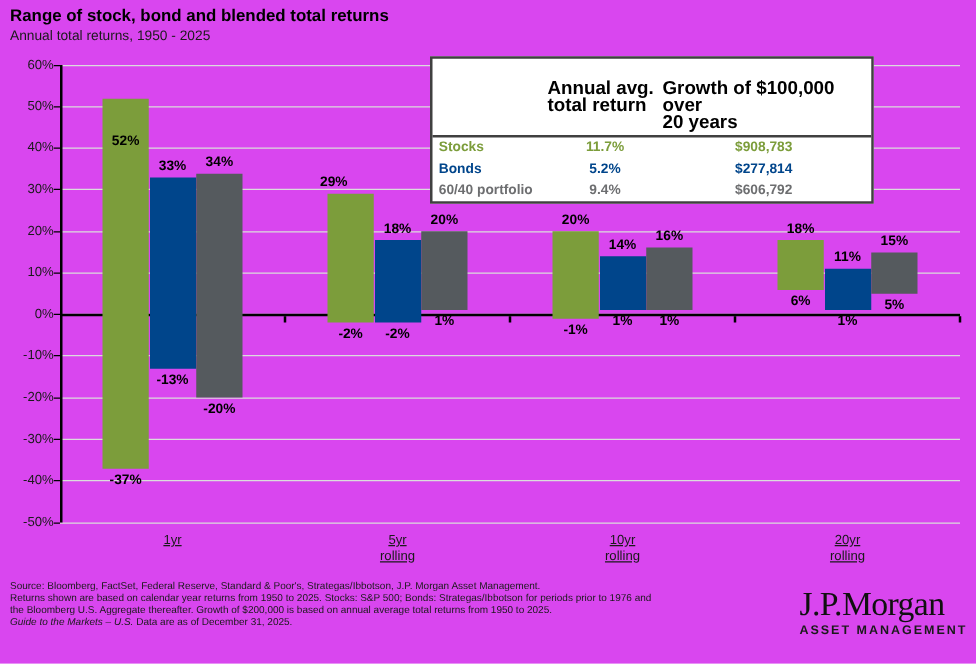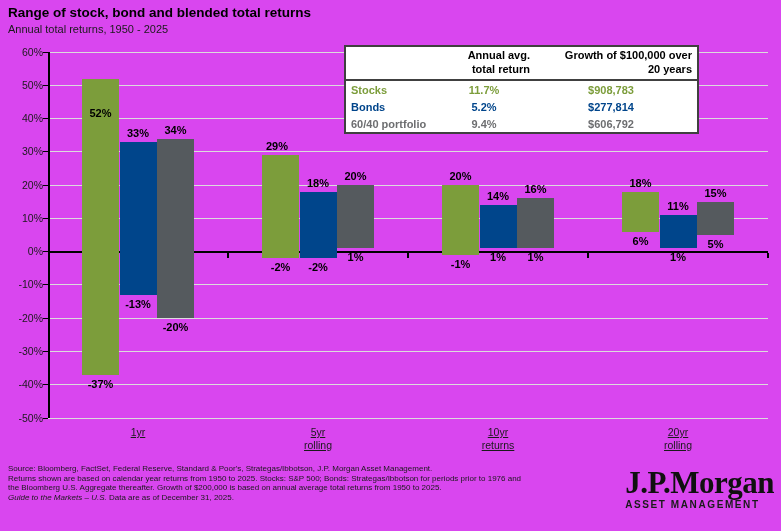--- a/index.html
+++ b/index.html
@@ -44,36 +44,36 @@
   .sum-table {
     position: absolute; left: 344px; top: 45px; width: 355px;
     border: 2px solid #404040; background: #ffffff;
   }
   .sum-header { display: flex; border-bottom: 2px solid #404040; }
   .sum-row { display: flex; align-items: center; height: 17px; }
   .c1 { width: 92px; padding-left: 5px; text-align: left; }
   .c2 { width: 92px; text-align: center; }
   .c3 { width: 162px; text-align: center; }
   .sum-header .hcell {
-    font-size: 11px; font-weight: bold; color: #000;
-    text-align: right; white-space: pre-line; line-height: 13.5px;
-    padding-top: 2px; padding-bottom: 3px;
+    font-size: 15px; font-weight: bold; color: #000;
+    text-align: left; white-space: pre-line; line-height: 13.5px;
+    padding-top: 17px; padding-bottom: 3px;
   }
   .sum-row .cell { font-size: 11px; font-weight: bold; }
   
   .footer {
     position: absolute; left: 8px; top: 464px; width: 645px;
     font-size: 8px; line-height: 9.6px; color: #1a1a1a;
   }
   .footer .italic { font-style: italic; }
   
   .logo { position: absolute; right: 7px; top: 468px; text-align: left; }
   .logo-name {
-    font-family: "Liberation Serif", serif; font-weight: 700;
-    font-size: 31px; color: #101010; letter-spacing: -0.5px; line-height: 30px;
+    font-family: "Liberation Serif", serif; font-weight: 400;
+    font-size: 27px; color: #101010; letter-spacing: -0.5px; line-height: 30px;
   }
   .logo-sub {
     font-size: 10px; font-weight: bold; color: #1a1a1a;
     letter-spacing: 1.6px; margin-top: 1px;
   }
 </style>
 </head>
 <body>
 
 <div id="page">
@@ -128,41 +128,41 @@
       <div class="bar-label" style="left: 68.5px; top: 63.6182px; margin-top: 43px;">52%</div>
       <div class="bar-label" style="left: 68.5px; top: 377.745px;">-37%</div>
       <div class="bar" style="left: 119.5px; top: 141.836px; width: 37px; height: 153.055px; background: rgb(0, 69, 139);"></div>
       <div class="bar-label" style="left: 106px; top: 126.836px;">33%</div>
       <div class="bar-label" style="left: 106px; top: 297.891px;">-13%</div>
       <div class="bar" style="left: 157px; top: 138.509px; width: 37px; height: 179.673px; background: rgb(85, 90, 94);"></div>
       <div class="bar-label" style="left: 143.5px; top: 123.509px;">34%</div>
       <div class="bar-label" style="left: 143.5px; top: 321.182px;">-20%</div>
       <div class="x-label" style="left: 68px; top: 426px;">1yr</div>
       <div class="bar" style="left: 262px; top: 155.145px; width: 37px; height: 103.145px; background: rgb(124, 157, 59);"></div>
-      <div class="bar-label" style="left: 245px; top: 140.145px;">29%</div>
+      <div class="bar-label" style="left: 235px; top: 140.145px;">29%</div>
       <div class="bar-label" style="left: 248.5px; top: 261.291px;">-2%</div>
       <div class="bar" style="left: 299.5px; top: 191.745px; width: 37px; height: 66.5455px; background: rgb(0, 69, 139);"></div>
       <div class="bar-label" style="left: 286px; top: 176.745px;">18%</div>
       <div class="bar-label" style="left: 286px; top: 261.291px;">-2%</div>
       <div class="bar" style="left: 337px; top: 185.091px; width: 37px; height: 63.2182px; background: rgb(85, 90, 94);"></div>
       <div class="bar-label" style="left: 323.5px; top: 170.091px;">20%</div>
       <div class="bar-label" style="left: 323.5px; top: 251.309px;">1%</div>
       <div class="x-label" style="left: 248px; top: 426px;">5yr
 rolling</div>
       <div class="bar" style="left: 442px; top: 185.091px; width: 37px; height: 69.8727px; background: rgb(124, 157, 59);"></div>
       <div class="bar-label" style="left: 428.5px; top: 170.091px;">20%</div>
       <div class="bar-label" style="left: 428.5px; top: 257.964px;">-1%</div>
       <div class="bar" style="left: 479.5px; top: 205.055px; width: 37px; height: 43.2545px; background: rgb(0, 69, 139);"></div>
       <div class="bar-label" style="left: 466px; top: 190.055px;">14%</div>
       <div class="bar-label" style="left: 466px; top: 251.309px;">1%</div>
       <div class="bar" style="left: 517px; top: 198.4px; width: 37px; height: 49.9091px; background: rgb(85, 90, 94);"></div>
       <div class="bar-label" style="left: 503.5px; top: 183.4px;">16%</div>
       <div class="bar-label" style="left: 503.5px; top: 251.309px;">1%</div>
       <div class="x-label" style="left: 428px; top: 426px;">10yr
-returns</div>
+rolling</div>
       <div class="bar" style="left: 622px; top: 191.745px; width: 37px; height: 39.9273px; background: rgb(124, 157, 59);"></div>
       <div class="bar-label" style="left: 608.5px; top: 176.745px;">18%</div>
       <div class="bar-label" style="left: 608.5px; top: 234.673px;">6%</div>
       <div class="bar" style="left: 659.5px; top: 215.036px; width: 37px; height: 33.2727px; background: rgb(0, 69, 139);"></div>
       <div class="bar-label" style="left: 646px; top: 200.036px;">11%</div>
       <div class="bar-label" style="left: 646px; top: 251.309px;">1%</div>
       <div class="bar" style="left: 697px; top: 201.727px; width: 37px; height: 33.2727px; background: rgb(85, 90, 94);"></div>
       <div class="bar-label" style="left: 683.5px; top: 186.727px;">15%</div>
       <div class="bar-label" style="left: 683.5px; top: 238px;">5%</div>
       <div class="x-label" style="left: 608px; top: 426px;">20yr

